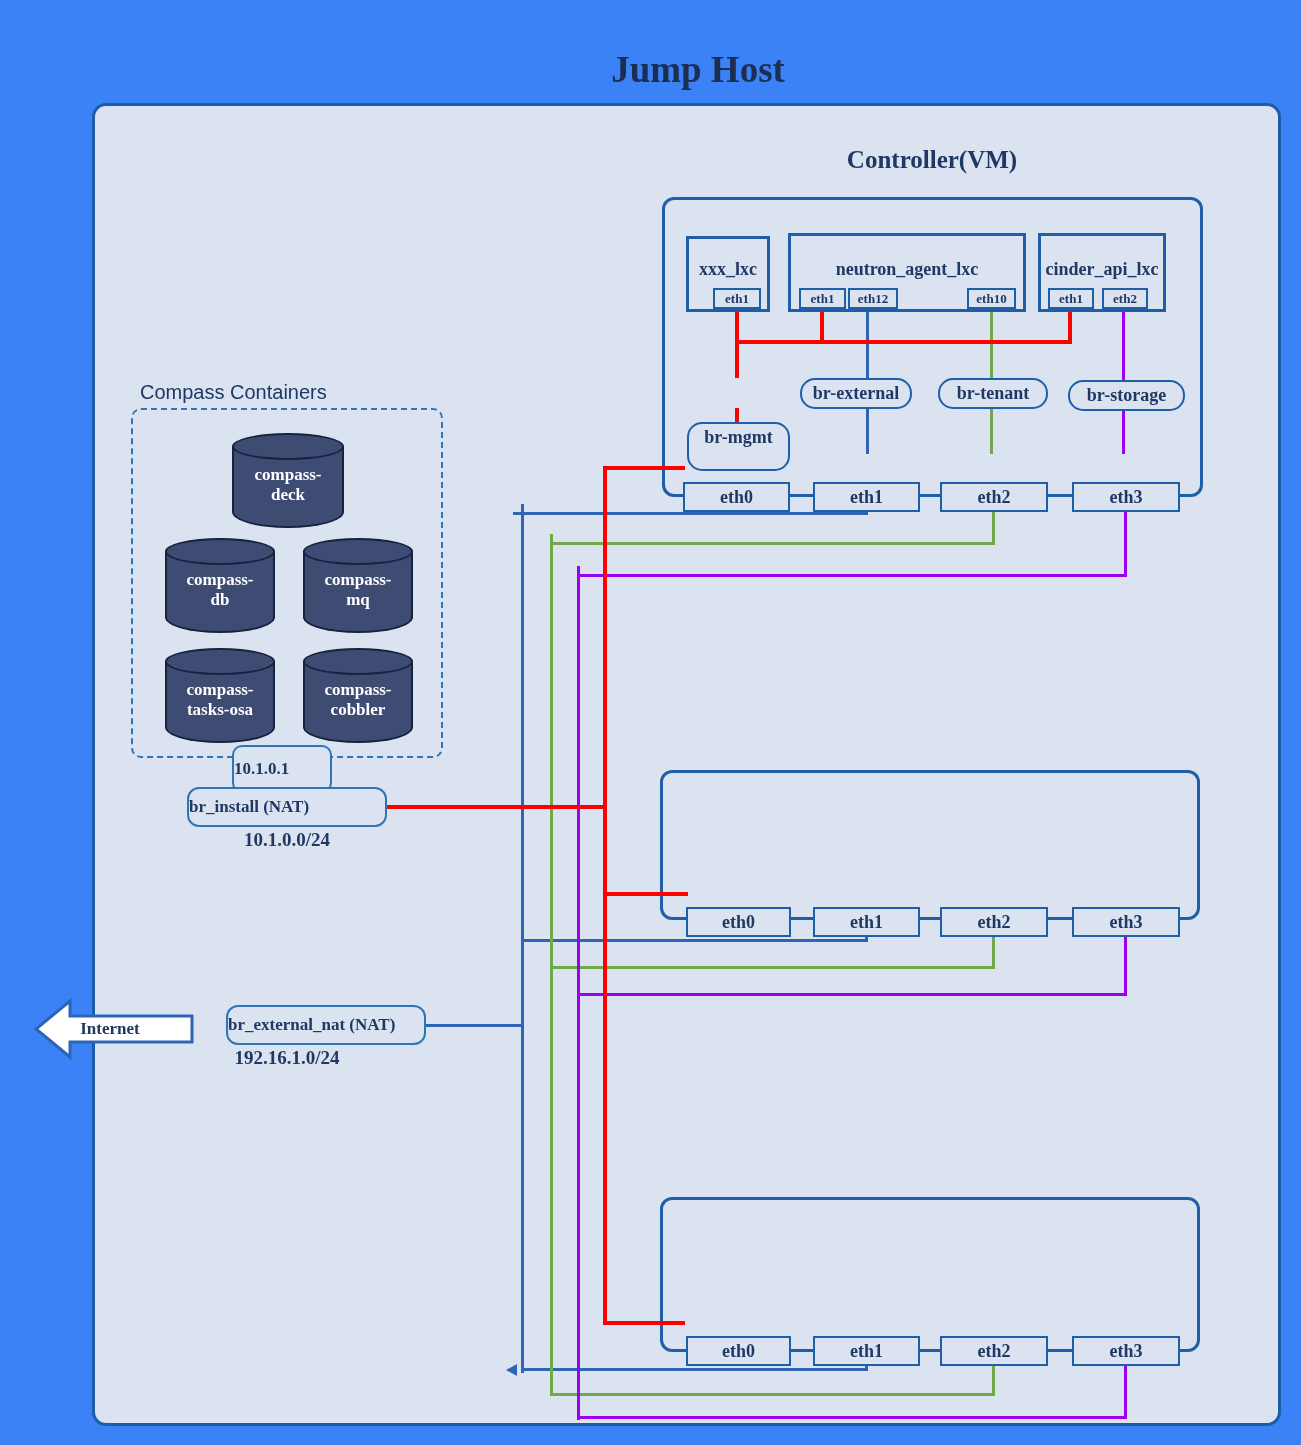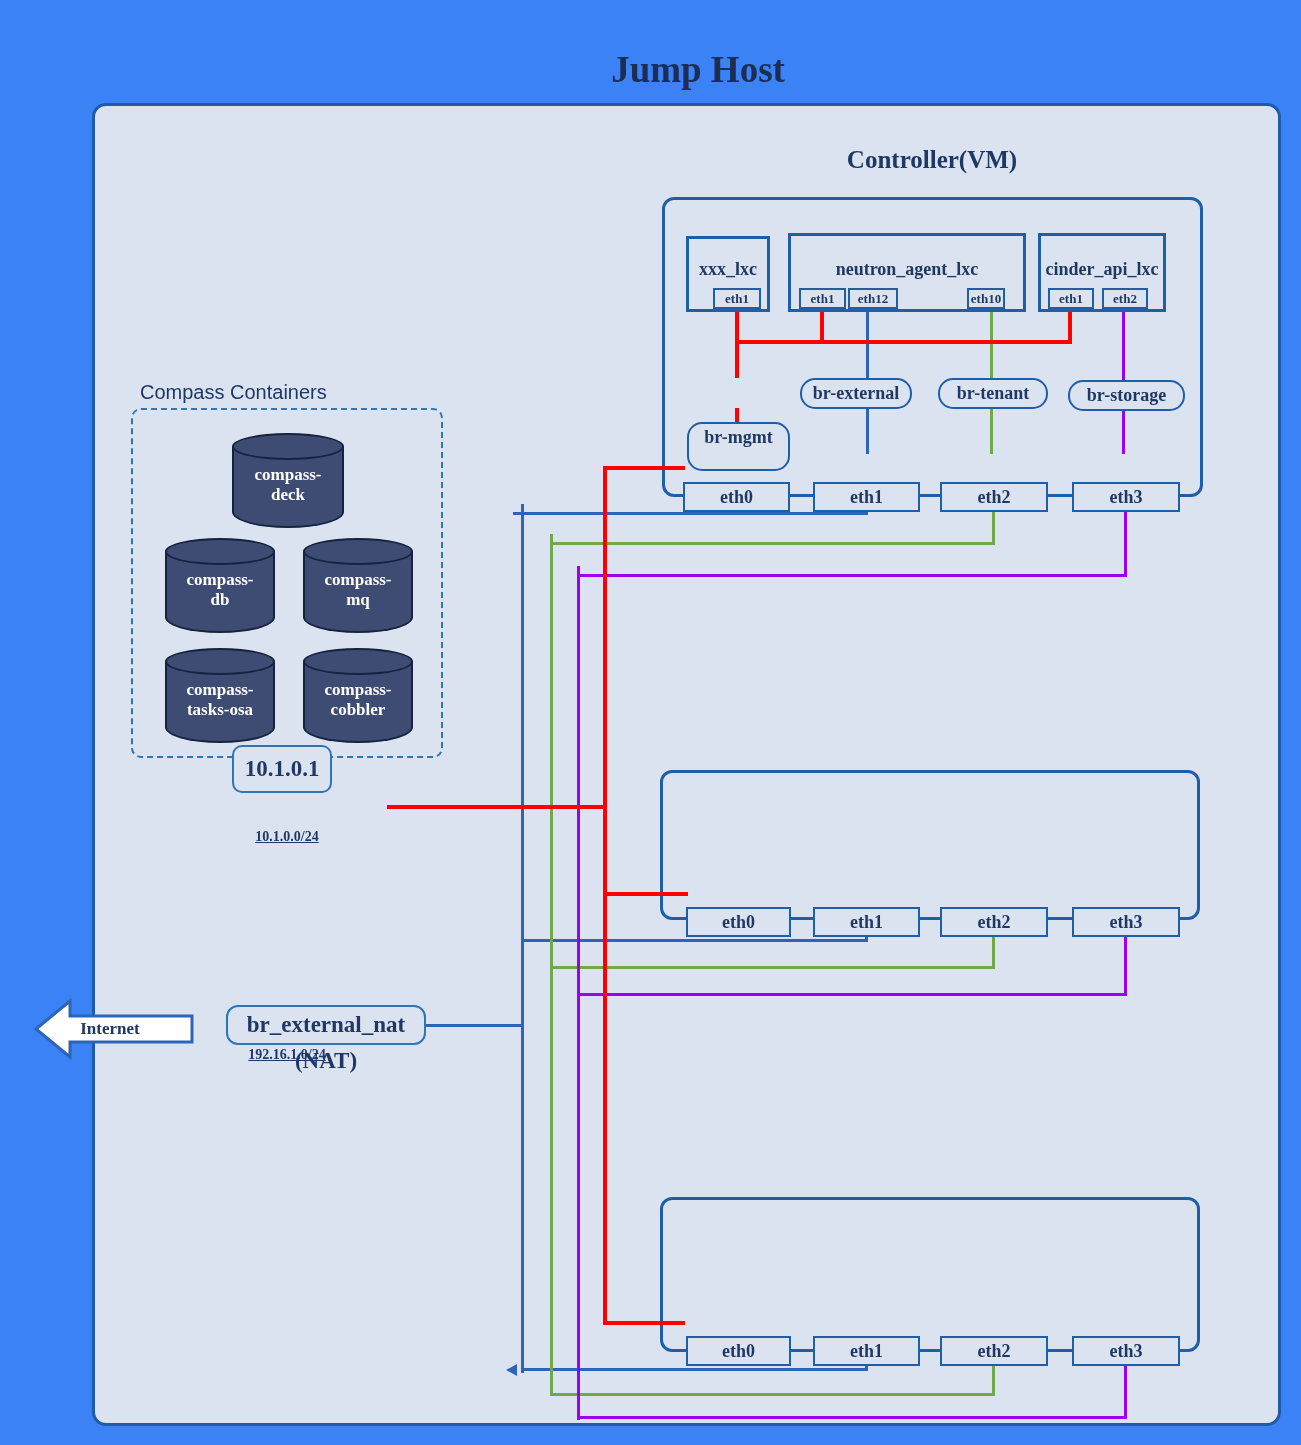--- a/index.html
+++ b/index.html
@@ -17,22 +17,22 @@
   .title-main{font-size:37px;font-weight:bold;text-align:center;color:#1c2e52;}
   .vm-title{font-size:25px;font-weight:bold;text-align:center;}
   .lxc-label{font-size:18px;font-weight:bold;text-align:center;}
   .chip{border:2px solid var(--box_border);background:var(--canvas_bg);font-size:13px;font-weight:bold;
         text-align:center;line-height:18px;}
   .bridge{border:2.5px solid var(--box_border);border-radius:15px;background:var(--canvas_bg);
           font-size:18px;font-weight:bold;text-align:center;line-height:27px;}
   .ethbox{border:2.5px solid var(--box_border);background:var(--canvas_bg);
           font-size:18px;font-weight:bold;text-align:center;line-height:26px;margin-top:28px;}
   .natbox{border:2.5px solid var(--dash_border);border-radius:12px;background:var(--canvas_bg);
-          font-size:23px;font-weight:bold;text-align:center;}
-  .subnet{font-size:14px;font-weight:bold;text-align:center;text-decoration:underline;}
+          font-size:17px;font-weight:bold;text-align:left;}
+  .subnet{font-size:19px;font-weight:bold;text-align:center;}
   .compass-label{font-family:"Liberation Sans",sans-serif;font-size:20px;text-align:left;color:#1f3864;}
   .compass-box{border:2.5px dashed var(--dash_border);border-radius:10px;background:transparent;}
   .wire{position:absolute;}
   .w-red{background:var(--red);}
   .w-blue{background:var(--blue);}
   .w-green{background:var(--green);}
   .w-purple{background:var(--purple);}
   .cyl{position:absolute;}
   .cyl-body{position:absolute;left:0;top:13px;width:100%;height:calc(100% - 13px);
             background:var(--cylinder_fill);border:2.5px solid var(--cylinder_stroke);border-top:none;
@@ -108,21 +108,21 @@
   <div class="wire w-red" style="left:387px;top:805px;width:218px;height:4px;"></div>
 
   <div class="abs lxc-box" style="left:686px;top:236px;width:84px;height:76px;"></div>
   <div class="abs lxc-label" style="left:680px;top:259px;width:96px;">xxx_lxc</div>
   <div class="abs chip" style="left:713px;top:288px;width:48px;height:21px;">eth1</div>
 
   <div class="abs lxc-box" style="left:788px;top:233px;width:238px;height:79px;"></div>
   <div class="abs lxc-label" style="left:788px;top:259px;width:238px;">neutron_agent_lxc</div>
   <div class="abs chip" style="left:799px;top:288px;width:47px;height:21px;">eth1</div>
   <div class="abs chip" style="left:848px;top:288px;width:50px;height:21px;">eth12</div>
-  <div class="abs chip" style="left:967px;top:288px;width:38px;height:21px;">eth10</div>
+  <div class="abs chip" style="left:967px;top:288px;width:49px;height:21px;">eth10</div>
 
   <div class="abs lxc-box" style="left:1038px;top:233px;width:128px;height:79px;"></div>
   <div class="abs lxc-label" style="left:1030px;top:259px;width:144px;">cinder_api_lxc</div>
   <div class="abs chip" style="left:1048px;top:288px;width:46px;height:21px;">eth1</div>
   <div class="abs chip" style="left:1102px;top:288px;width:46px;height:21px;">eth2</div>
 
   <div class="abs bridge" style="left:687px;top:378px;width:103px;height:49px;margin-top:44px;">br-mgmt</div>
   <div class="abs bridge" style="left:800px;top:378px;width:112px;height:31px;text-align:center;">br-external</div>
   <div class="abs bridge" style="left:938px;top:378px;width:110px;height:31px;">br-tenant</div>
   <div class="abs bridge" style="left:1068px;top:380px;width:117px;height:31px;">br-storage</div>
@@ -177,20 +177,21 @@
   <div class="cyl" style="left:303px;top:648px;width:110px;height:95px;">
     <div class="cyl-body"></div>
     <div class="cyl-top"></div>
     <div class="cyl-label">
       <div>compass-</div>
         <div>cobbler</div>
     </div>
   </div>
 
   <div class="abs natbox" style="left:232px;top:745px;width:100px;height:48px;line-height:44px;border-radius:10px;">10.1.0.1</div>
+  <div class="abs natbox" style="left:187px;top:787px;width:200px;height:40px;line-height:36px;">br_install (NAT)</div>
   <div class="abs subnet" style="left:187px;top:829px;width:200px;">10.1.0.0/24</div>
 
   <svg class="abs" style="left:30px;top:995px;" width="170" height="70">
     <polygon points="162,21 40,21 40,6 6,34 40,62 40,47 162,47" fill="#ffffff" stroke="#2e64b5" stroke-width="3"></polygon>
   </svg>
   <div class="abs" style="left:55px;top:1019px;width:110px;text-align:center;font-size:17px;font-weight:bold;">Internet</div>
   <div class="abs natbox" style="left:187px;top:1005px;width:200px;height:40px;line-height:36px;margin-left:39px;">br_external_nat (NAT)</div>
   <div class="abs subnet" style="left:187px;top:1047px;width:200px;">192.16.1.0/24</div>
 
 </div>

